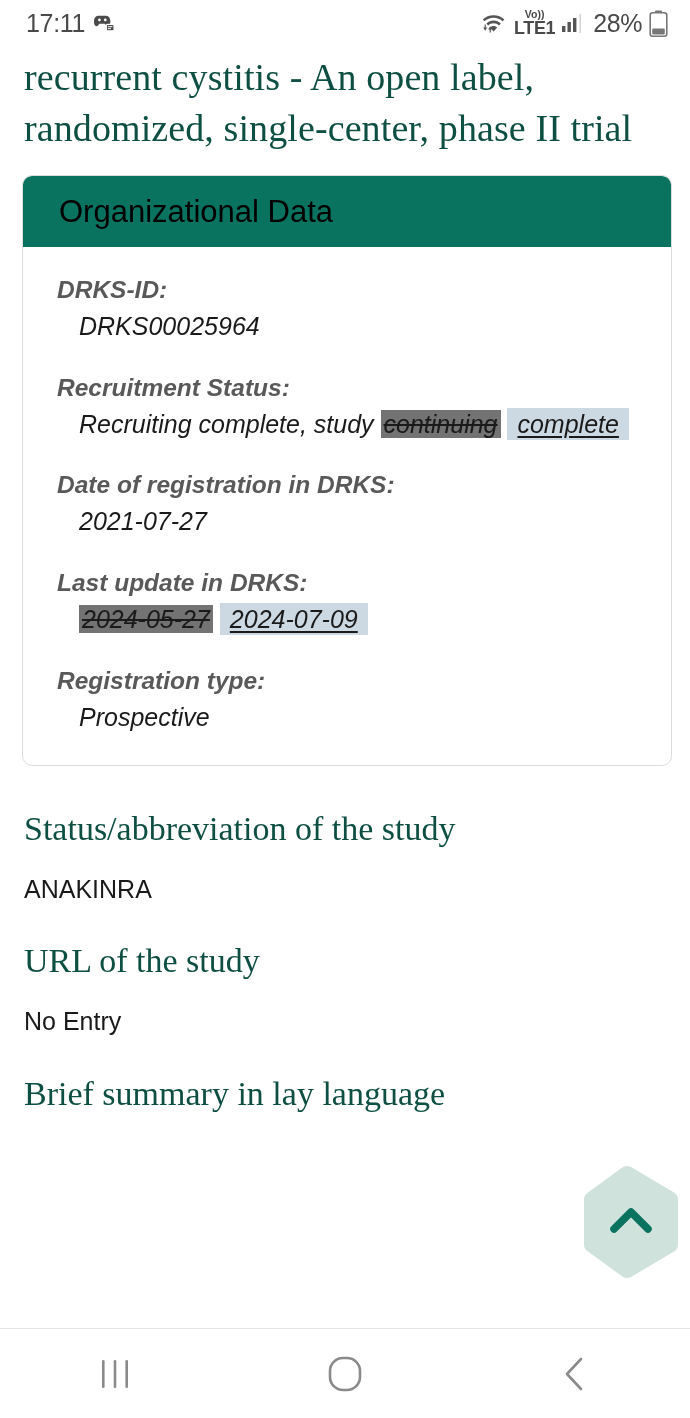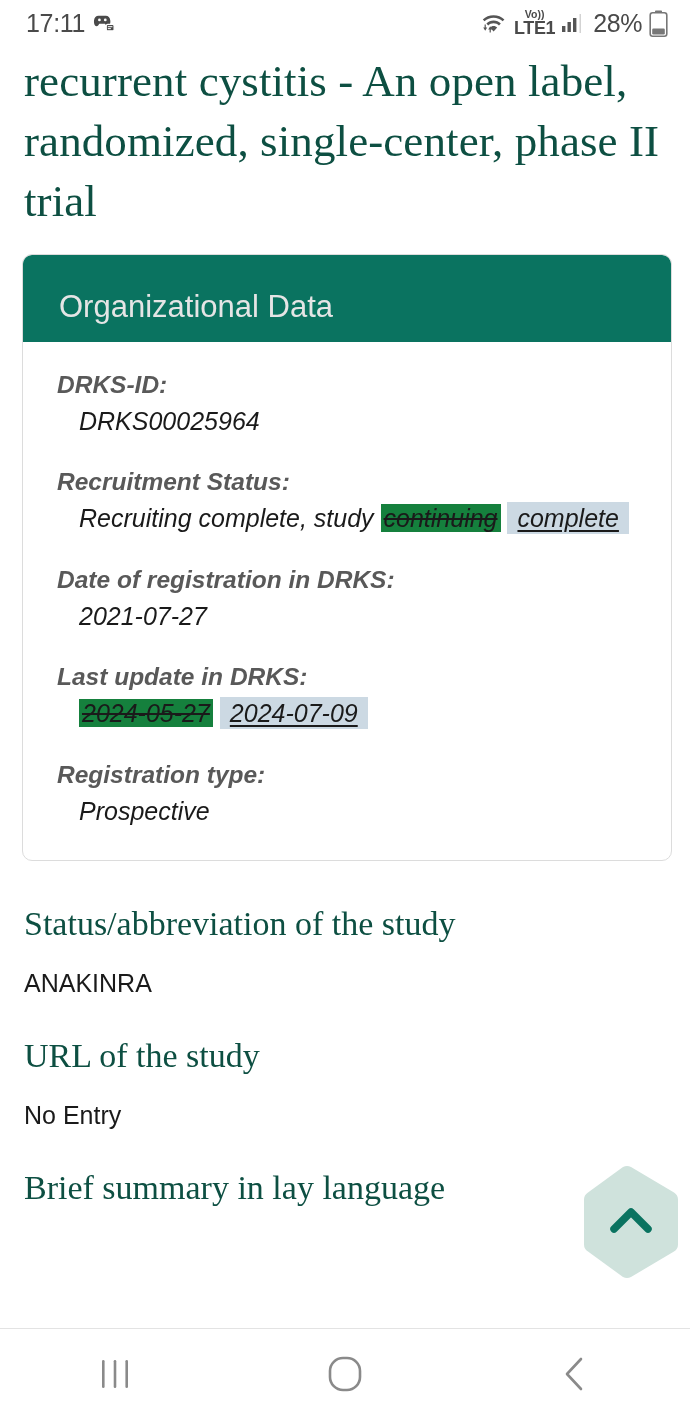--- a/index.html
+++ b/index.html
@@ -32,39 +32,39 @@
   .sb-volte .v1 { font-size:10.5px; }
   .sb-volte .v2 { font-size:18px; letter-spacing:-0.4px; }
   .sb-sig { width:24px; height:22px; display:block; }
   .sb-bat-txt { font-size:25px; color:#4a4a4a; letter-spacing:-0.4px; margin-left:2px; }
   .sb-bat { width:19px; height:27px; display:block; margin-left:1px; }
 
   
   .page-title {
     font-family:"Liberation Serif", serif;
     color:#0d4f42;
-    font-size:45px;
+    font-size:38px;
     line-height:1.33;
     padding:6px 24px 0 24px;
     letter-spacing:0.1px;
   }
 
   
   .card {
     margin:22px 18px 0 22px;
     border:1px solid #dcdcdc;
     border-radius:10px;
     background:#ffffff;
     overflow:hidden;
   }
   .card-header {
     background:#0a7360;
-    color:#e5e5e5;
+    color:#000000;
     font-size:31px;
-    padding:33px 0 17px 36px;
+    padding:17px 0 17px 36px;
     border-radius:8px 8px 0 0;
     line-height:1.2;
   }
   .card-body { padding:26px 34px 30px 34px; }
 
   .field { margin-bottom:26px;font-style:italic; }
   .field:last-child { margin-bottom:0; }
   .field-label {
     font-size:24.5px;
     font-weight:bold;
@@ -73,21 +73,21 @@
     margin-bottom:3px;
   }
   .field-value {
     font-size:25px;
     color:#1a1a1a;
     line-height:1.42;
     padding-left:22px;
   }
 
   .hl-old {
-    background:#15803d;
+    background:#737373;
     text-decoration:line-through;
     text-decoration-color:#1a1a1a;
     text-decoration-thickness:2px;
     padding:0 3px;
     box-decoration-break:clone;
     -webkit-box-decoration-break:clone;
   }
   .hl-new {
     background:#ccd9e3;
     text-decoration:underline;

